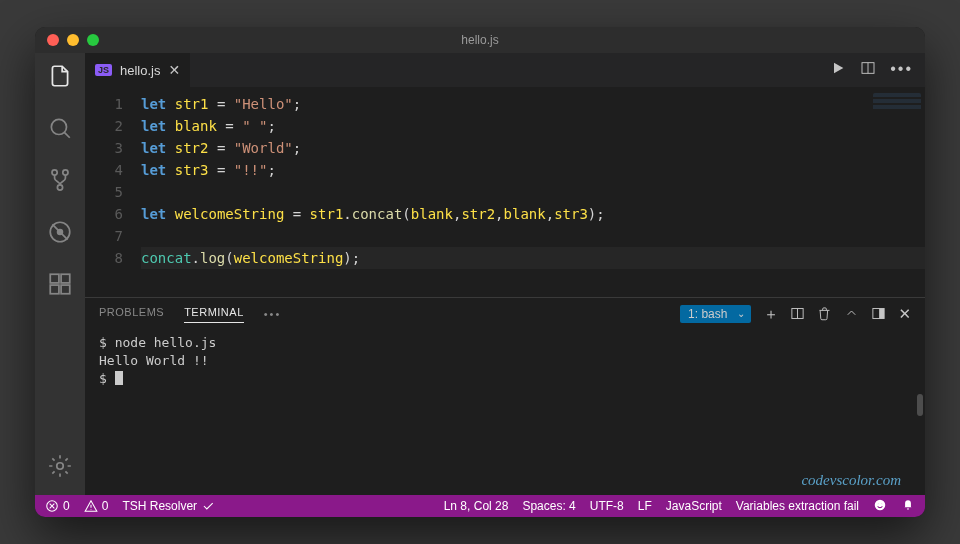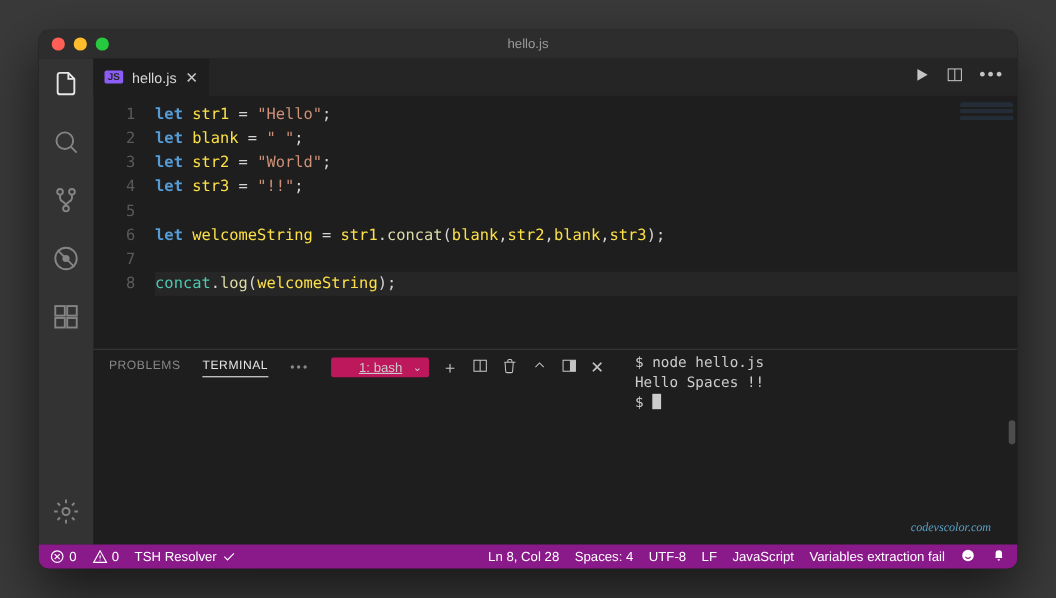--- a/index.html
+++ b/index.html
@@ -106,47 +106,46 @@
 .op { color: #d4d4d4; }
 .minimap {
   position: absolute;
   top: 6px; right: 4px;
   width: 48px; height: 26px;
   background: linear-gradient(#2a3c4f 0 4px, transparent 4px 6px, #2a3c4f 6px 10px, transparent 10px 12px, #2a3c4f 12px 16px, transparent 16px);
   opacity: 0.5;
   border-radius: 2px;
 }
 .panel {
-  height: 178px;
+  height: 198px;
   background: #1e1e1e;
   border-top: 1px solid #3a3a3a;
   display: flex;
-  flex-direction: row;
+  flex-direction: column;
 }
 .panel-tabs {
   height: 32px;
   display: flex;
   align-items: center;
   padding: 0 14px;
   gap: 20px;
   font-size: 11px;
   color: #888;
 }
 .panel-tabs .ptab.active { color: #e6e6e6; border-bottom: 1px solid #e6e6e6; padding-bottom: 4px; }
 .panel-tabs .ptab { padding-bottom: 4px; letter-spacing: 0.5px; }
 .panel-right { margin-left: auto; display: flex; align-items: center; gap: 12px; }
 .term-select {
-  background: #be185d;
+  background: #0369a1;
   color: #ccc;
   font-size: 12px;
-  padding: 2px 24px 2px 25px;
+  padding: 2px 24px 2px 8px;
   border: none;
   border-radius: 2px;
   position: relative;
-  text-decoration: underline;
 }
 .term-select .chev { position: absolute; right: 6px; top: 3px; font-size: 10px; }
 .panel-right svg { width: 15px; height: 15px; stroke: #c5c5c5; fill: none; stroke-width: 1.5; }
 .panel-right .txt-icon { color: #c5c5c5; font-size: 15px; }
 .terminal-body {
   flex: 1;
   font-family: Menlo, Consolas, monospace;
   font-size: 13px;
   line-height: 18px;
   color: #cccccc;
@@ -160,21 +159,21 @@
   height: 14px;
   background: #cccccc;
   vertical-align: -2px;
 }
 .watermark {
   position: absolute;
   right: 24px;
   bottom: 6px;
   color: #5aa0c7;
   font-family: cursive;
-  font-size: 11px;
+  font-size: 15px;
   font-style: italic;
 }
 .term-scrollbar {
   position: absolute;
   right: 2px;
   top: 64px;
   width: 6px;
   height: 22px;
   background: #4d4d4d;
   border-radius: 3px;
@@ -321,21 +320,21 @@
                 </svg></span>
             <span><svg viewBox="0 0 24 24">
                   <rect x="3" y="4" width="18" height="16"></rect>
                   <rect x="13" y="4" width="8" height="16" fill="#c5c5c5" stroke="none"></rect>
                 </svg></span>
             <span class="txt-icon">✕</span>
           </div>
         </div>
         <div class="terminal-body">
           <div class="line">$ node hello.js</div>
-          <div class="line">Hello Spaces !!</div>
+          <div class="line">Hello World !!</div>
           <div class="line"><span>$ </span><span class="cursor-block"></span></div>
           <div class="watermark">codevscolor.com</div>
           <div class="term-scrollbar"></div>
         </div>
       </div>
 
     </div>
   </div>
 
   <div class="statusbar">

